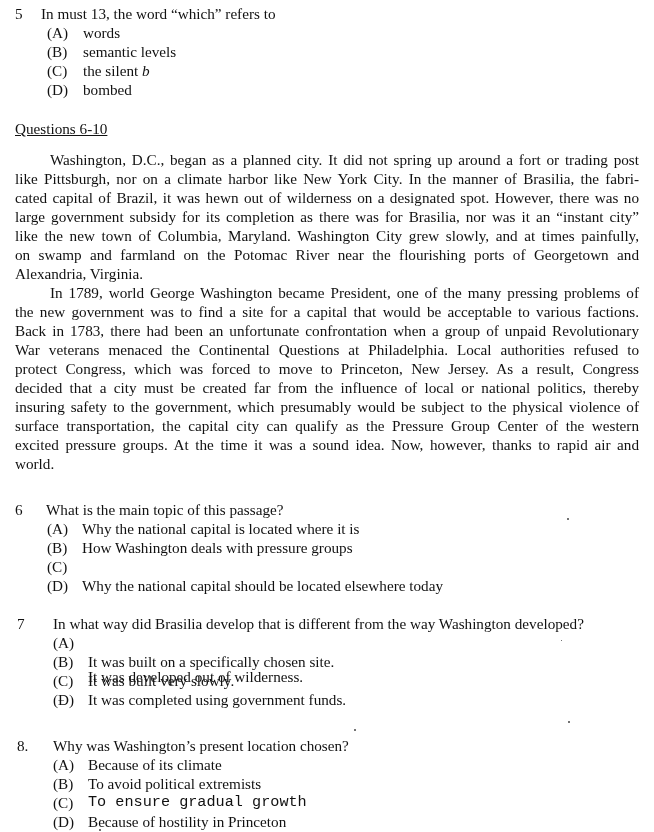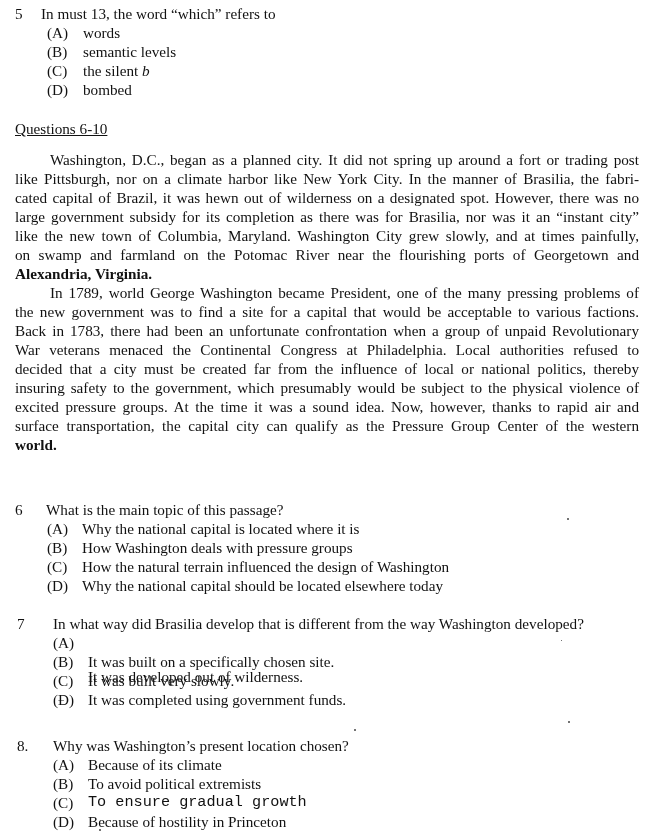--- a/index.html
+++ b/index.html
@@ -21,21 +21,21 @@
   .q5 .optt { left: 83px; }
   .section-heading {
     position: absolute; left: 15px; top: 119px;
     text-decoration: underline; white-space: nowrap;
   }
   .passage {
     position: absolute; left: 15px; top: 150px; width: 624px;
     text-align: justify; text-align-last: left;
   }
   .passage .line { display: block; text-align: justify; text-align-last: justify; white-space: nowrap; }
-  .passage .line.last { text-align-last: left; font-weight: bold; }
+  .passage .line.last { text-align-last: left; }
   .passage .line.indent { padding-left: 35px; }
   .mark { position: absolute; width: 2px; height: 2px; background: #444; border-radius: 1px; }
 </style>
 </head>
 <body>
 
 <div class="page">
 
   <div class="q q5" style="top:4px;">
     <div class="qline">
@@ -69,45 +69,45 @@
       <span class="line">cated capital of Brazil, it was hewn out of wilderness on a designated spot. However, there was no</span>
       <span class="line">large government subsidy for its completion as there was for Brasilia, nor was it an “instant city”</span>
       <span class="line">like the new town of Columbia, Maryland. Washington City grew slowly, and at times painfully,</span>
       <span class="line">on swamp and farmland on the Potomac River near the flourishing ports of Georgetown and</span>
       <span class="line last">Alexandria, Virginia.</span>
     </div>
     <div>
       <span class="line indent">In 1789, world George Washington became President, one of the many pressing problems of</span>
       <span class="line">the new government was to find a site for a capital that would be acceptable to various factions.</span>
       <span class="line">Back in 1783, there had been an unfortunate confrontation when a group of unpaid Revolutionary</span>
-      <span class="line">War veterans menaced the Continental Congress at Philadelphia. Local authorities refused to</span>
+      <span class="line">War veterans menaced the Continental Questions at Philadelphia. Local authorities refused to</span>
+      <span class="line">protect Congress, which was forced to move to Princeton, New Jersey. As a result, Congress</span>
       <span class="line">decided that a city must be created far from the influence of local or national politics, thereby</span>
       <span class="line">insuring safety to the government, which presumably would be subject to the physical violence of</span>
+      <span class="line">surface transportation, the capital city can qualify as the Pressure Group Center of the western</span>
       <span class="line">excited pressure groups. At the time it was a sound idea. Now, however, thanks to rapid air and</span>
-      <span class="line">surface transportation, the capital city can qualify as the Pressure Group Center of the western</span>
       <span class="line last">world.</span>
     </div>
   </div>
 
   <div class="q" style="top:500px;">
     <div class="qline">
       <span class="qnum">6</span>
       <span class="qtext" style="left:46px;">What is the main topic of this passage?</span>
     </div>
     <div class="opt">
       <span class="optl">(A)</span>
       <span class="optt">Why the national capital is located where it is</span>
     </div>
     <div class="opt">
       <span class="optl">(B)</span>
       <span class="optt">How Washington deals with pressure groups</span>
     </div>
     <div class="opt">
       <span class="optl">(C)</span>
-      <span class="optt">How the natural terrain influenced the design of Washington</span>
     </div>
     <div class="opt">
       <span class="optl">(D)</span>
       <span class="optt">Why the national capital should be located elsewhere today</span>
     </div>
   </div>
 
   <div class="q" style="top:614px;">
     <div class="qline">
       <span class="qnum" style="left:17px;">7</span>

